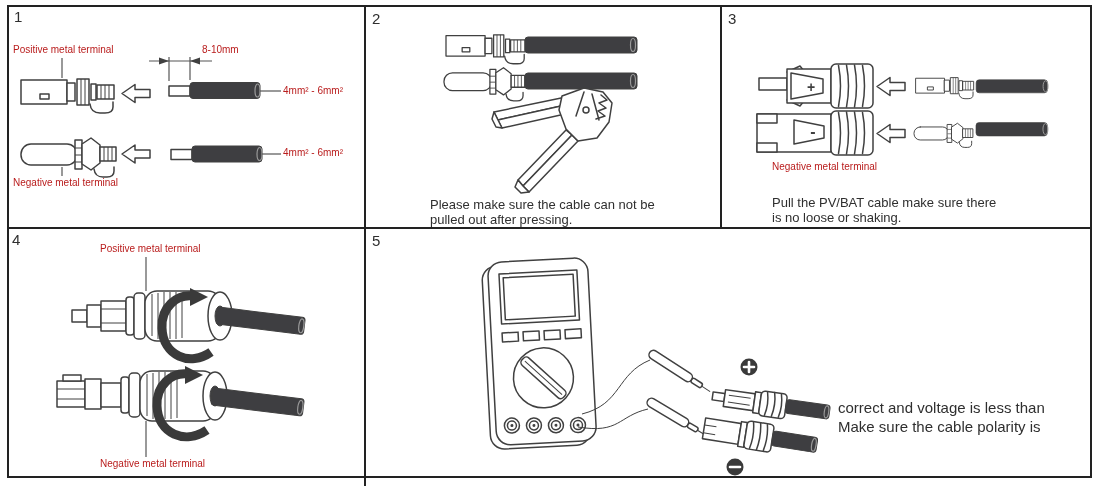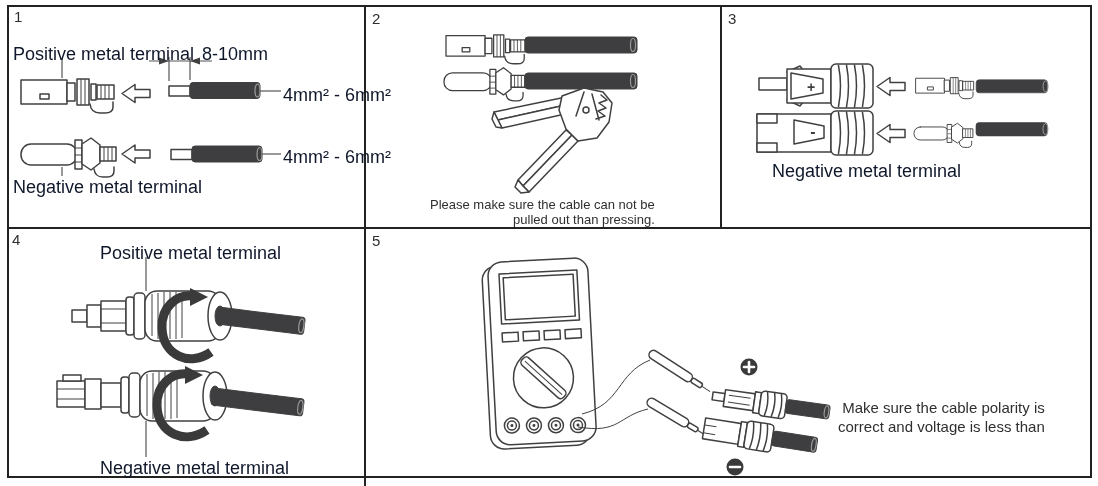--- a/index.html
+++ b/index.html
@@ -1,22 +1,22 @@
 <!DOCTYPE html>
 <html><head>
 <meta charset="utf-8">
 <style>
   html,body{margin:0;padding:0;background:#fff;}
   #canvas{position:relative;width:1098px;height:486px;background:#fff;overflow:hidden;
           font-family:"Liberation Sans",sans-serif;color:#2f2f2f;}
   .gl{position:absolute;box-sizing:border-box;}
   .solid{background:#222;}
-  .txt{position:absolute;white-space:nowrap;font-size:18px;color:#0f172a;line-height:1.15;}
+  .txt{position:absolute;white-space:nowrap;font-size:10px;color:#b91c1c;line-height:1.15;}
   .num{position:absolute;font-size:15px;color:#2f2f2f;}
-  .cap{position:absolute;font-size:13px;color:#2f2f2f;text-align:right;}
+  .cap{position:absolute;font-size:13px;color:#2f2f2f;}
   .cap div{white-space:nowrap;line-height:15px;}
   .cap5 div{white-space:nowrap;font-size:15px;line-height:19px;}
   svg{position:absolute;left:0;top:0;}
   .s{stroke:#404040;stroke-width:1.5;fill:#fff;stroke-linejoin:round;stroke-linecap:round;}
   .sn{stroke:#404040;stroke-width:1.5;fill:none;stroke-linejoin:round;stroke-linecap:round;}
   .thin{stroke:#404040;stroke-width:1;fill:none;}
   .dk{fill:#3e3e41;stroke:#404040;stroke-width:1;}
   .ldr{stroke:#555;stroke-width:1.2;fill:none;}
   .rot{stroke:#3a3a3a;stroke-width:9;fill:none;}
   .rothead{fill:#3a3a3a;stroke:none;}
@@ -282,29 +282,33 @@
   <div class="num" style="left:14px;top:8px;">1</div>
   <div class="txt" style="left:13px;top:44px;">Positive metal terminal</div>
   <div class="txt" style="left:162px;top:44px;margin-left:40px;">8-10mm</div>
   <div class="txt" style="left:283px;top:85px;">4mm² - 6mm²</div>
   <div class="txt" style="left:283px;top:147px;">4mm² - 6mm²</div>
   <div class="txt" style="left:13px;top:177px;">Negative metal terminal</div>
 
   <div class="num" style="left:372px;top:10px;">2</div>
   <div class="cap" style="left:430px;top:197px;">
     <div>Please make sure the cable can not be</div>
-    <div>pulled out than pressing.</div>
+    <div>pulled out after pressing.</div>
   </div>
 
   <div class="num" style="left:728px;top:10px;">3</div>
   <div class="txt" style="left:772px;top:161px;">Negative metal terminal</div>
+  <div class="cap" style="left:772px;top:195px;">
+    <div>Pull the PV/BAT cable make sure there</div>
+    <div>is no loose or shaking.</div>
+  </div>
 
   <div class="num" style="left:12px;top:231px;">4</div>
   <div class="txt" style="left:100px;top:243px;">Positive metal terminal</div>
   <div class="txt" style="left:100px;top:458px;">Negative metal terminal</div>
 
   <div class="num" style="left:372px;top:232px;">5</div>
   <div class="cap cap5" style="left:838px;top:398px;">
+    <div>correct and voltage is less than</div>
     <div>Make sure the cable polarity is</div>
-    <div>correct and voltage is less than</div>
   </div>
 
 </div>
 
 </body></html>

